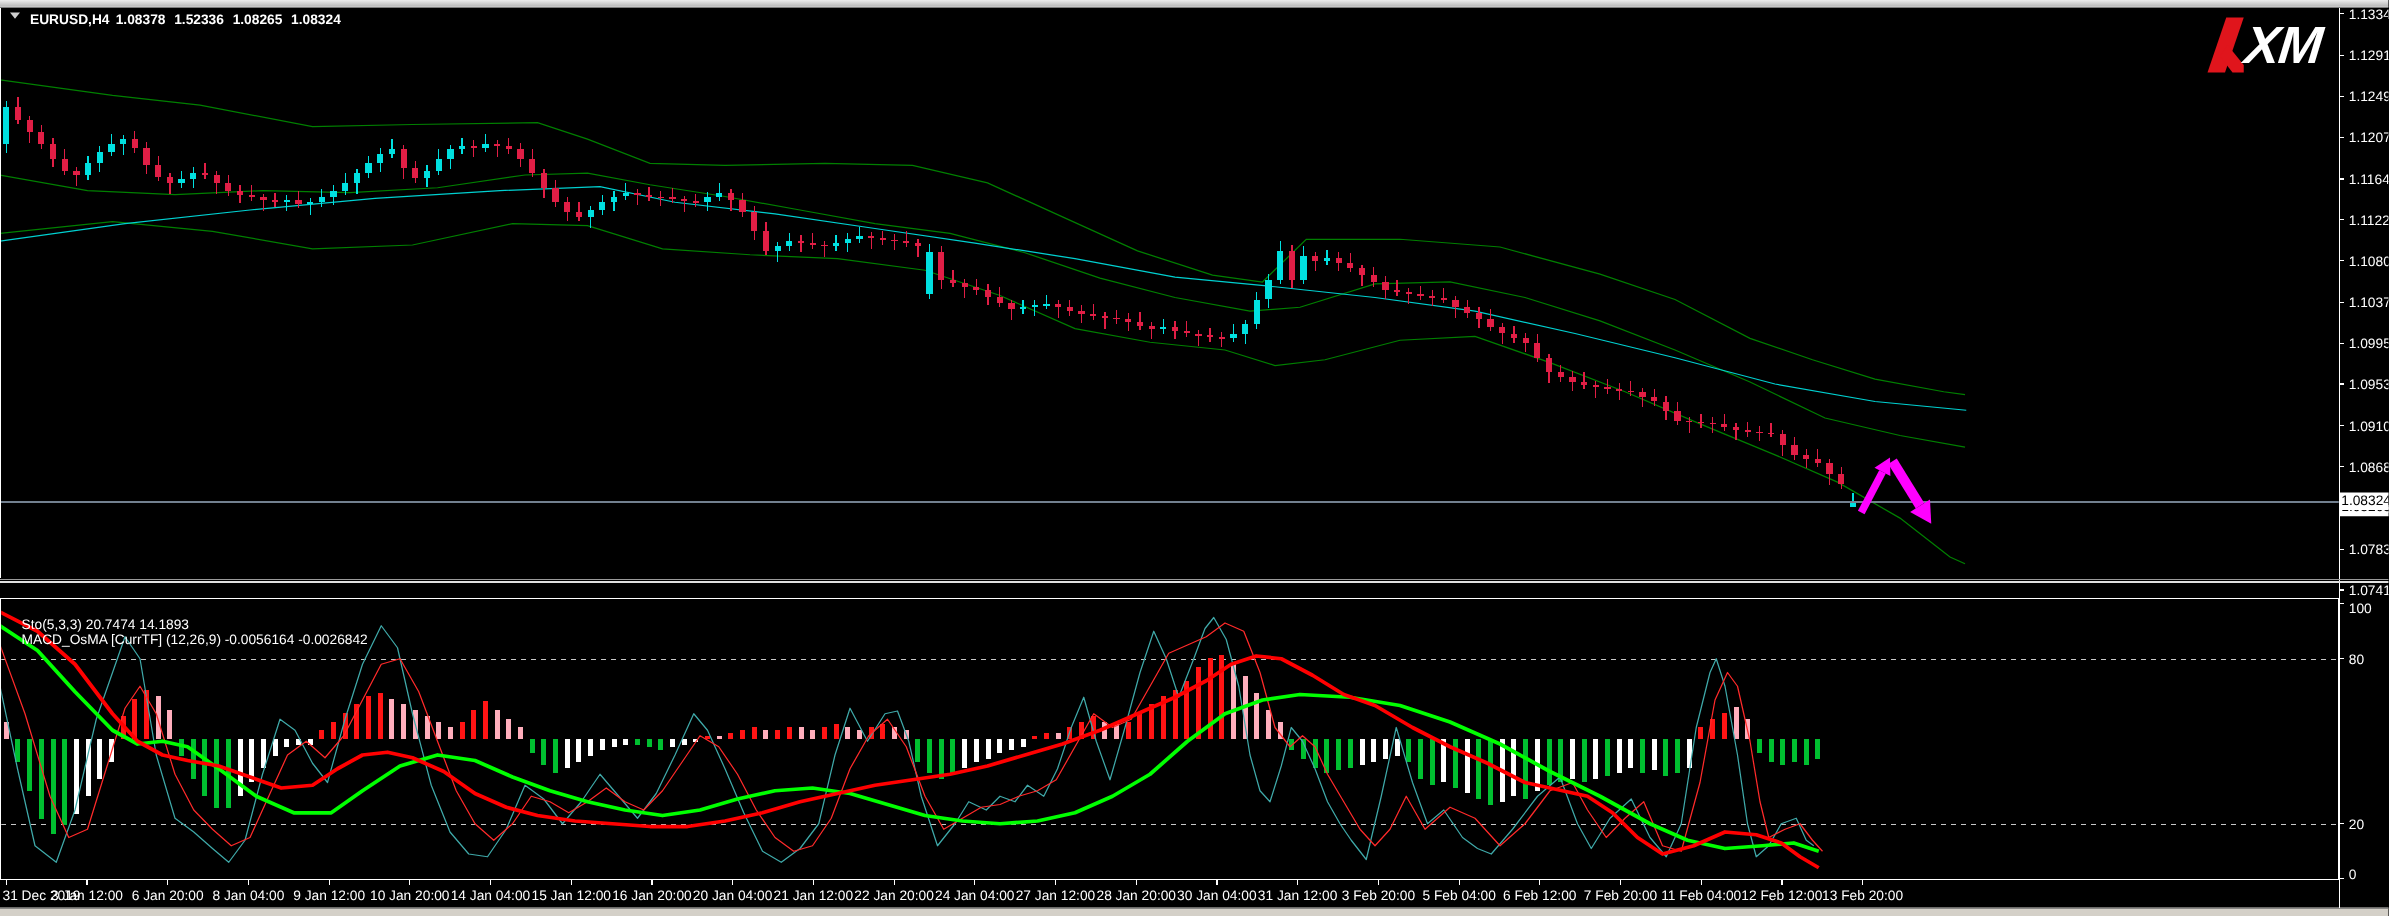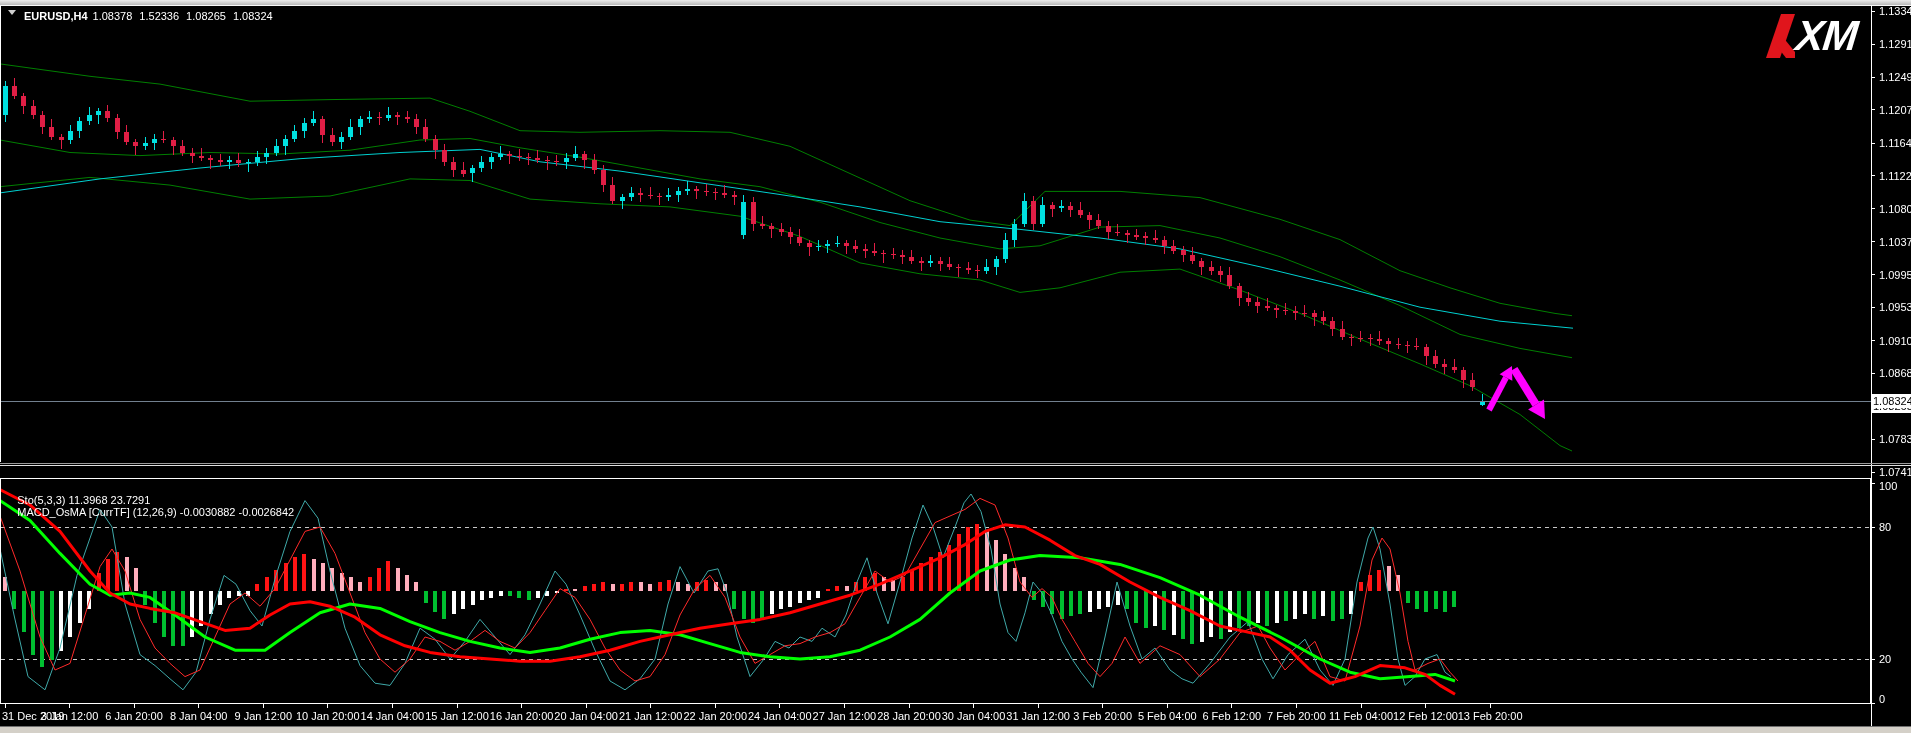--- a/index.html
+++ b/index.html
@@ -7,21 +7,21 @@
           font-family:"Liberation Sans",sans-serif;-webkit-font-smoothing:none;}
   .chrome-top{position:absolute;left:0;top:0;width:1911px;height:6px;
               background:linear-gradient(#ececec,#b9b9b9);border-bottom:1px solid #f8f8f8;box-sizing:border-box;}
   .chrome-bottom{position:absolute;left:0;top:726px;width:1911px;height:7px;
                  background:#d4d0c8;border-top:1px solid #6f6f6f;box-sizing:border-box;}
   #chart-svg{position:absolute;left:0;top:0;}
   .header{position:absolute;left:8px;top:10px;color:#fff;font-size:11px;font-weight:700;
           display:flex;align-items:flex-start;gap:5px;white-space:pre;}
   .tri{width:0;height:0;border-left:4px solid transparent;border-right:4px solid transparent;
        border-top:5px solid #cfcfcf;display:inline-block;margin-right:3px;cursor:pointer;}
-  .hvals{display:flex;gap:7px;font-weight:400;}
+  .hvals{display:flex;gap:7px;font-weight:700;}
   .ind-header{position:absolute;left:5px;top:482px;color:#fff;font-size:11px;white-space:pre;}
   .ind-header span{margin-right:14px;}
   .logo{position:absolute;left:1762px;top:12px;display:flex;align-items:center;}
   .logo .xm-text{color:#fff;font-size:42px;font-weight:900;font-style:italic;
                  letter-spacing:-1px;transform:skewX(-6deg);line-height:46px;}
   .price-badge,.price-badge-ask{position:absolute;left:1872px;width:39px;background:#fff;color:#000;
       font-size:11px;line-height:13px;height:13px;padding:0 0 0 1px;overflow:hidden;}
   .price-badge{top:394px;z-index:5;height:14px;line-height:14px;}
   .price-badge-ask{top:400px;z-index:4;}
 </style>
@@ -654,22 +654,22 @@
     <span>EURUSD,H4</span>
     <span class="hvals">
       <span>1.08378</span>
       <span>1.52336</span>
       <span>1.08265</span>
       <span>1.08324</span>
     </span>
   </div>
 
   <div class="ind-header">
-    <span>Sto(5,3,3) 11.3968 23.7291</span>
-    <span>MACD_OsMA [CurrTF] (12,26,9) -0.0030882 -0.0026842</span>
+    <span>Sto(5,3,3) 20.7474 14.1893</span>
+    <span>MACD_OsMA [CurrTF] (12,26,9) -0.0056164 -0.0026842</span>
   </div>
 
   <div class="logo">
     <svg width="34" height="48" viewBox="0 0 34 48">
       <polygon points="4,46 19,2 33,2 18,46" fill="#e0151c"></polygon>
       <polygon points="20,24 33,40 33,46 24,46 14,33" fill="#e0151c"></polygon>
     </svg>
     <span class="xm-text">XM</span>
   </div>
 

